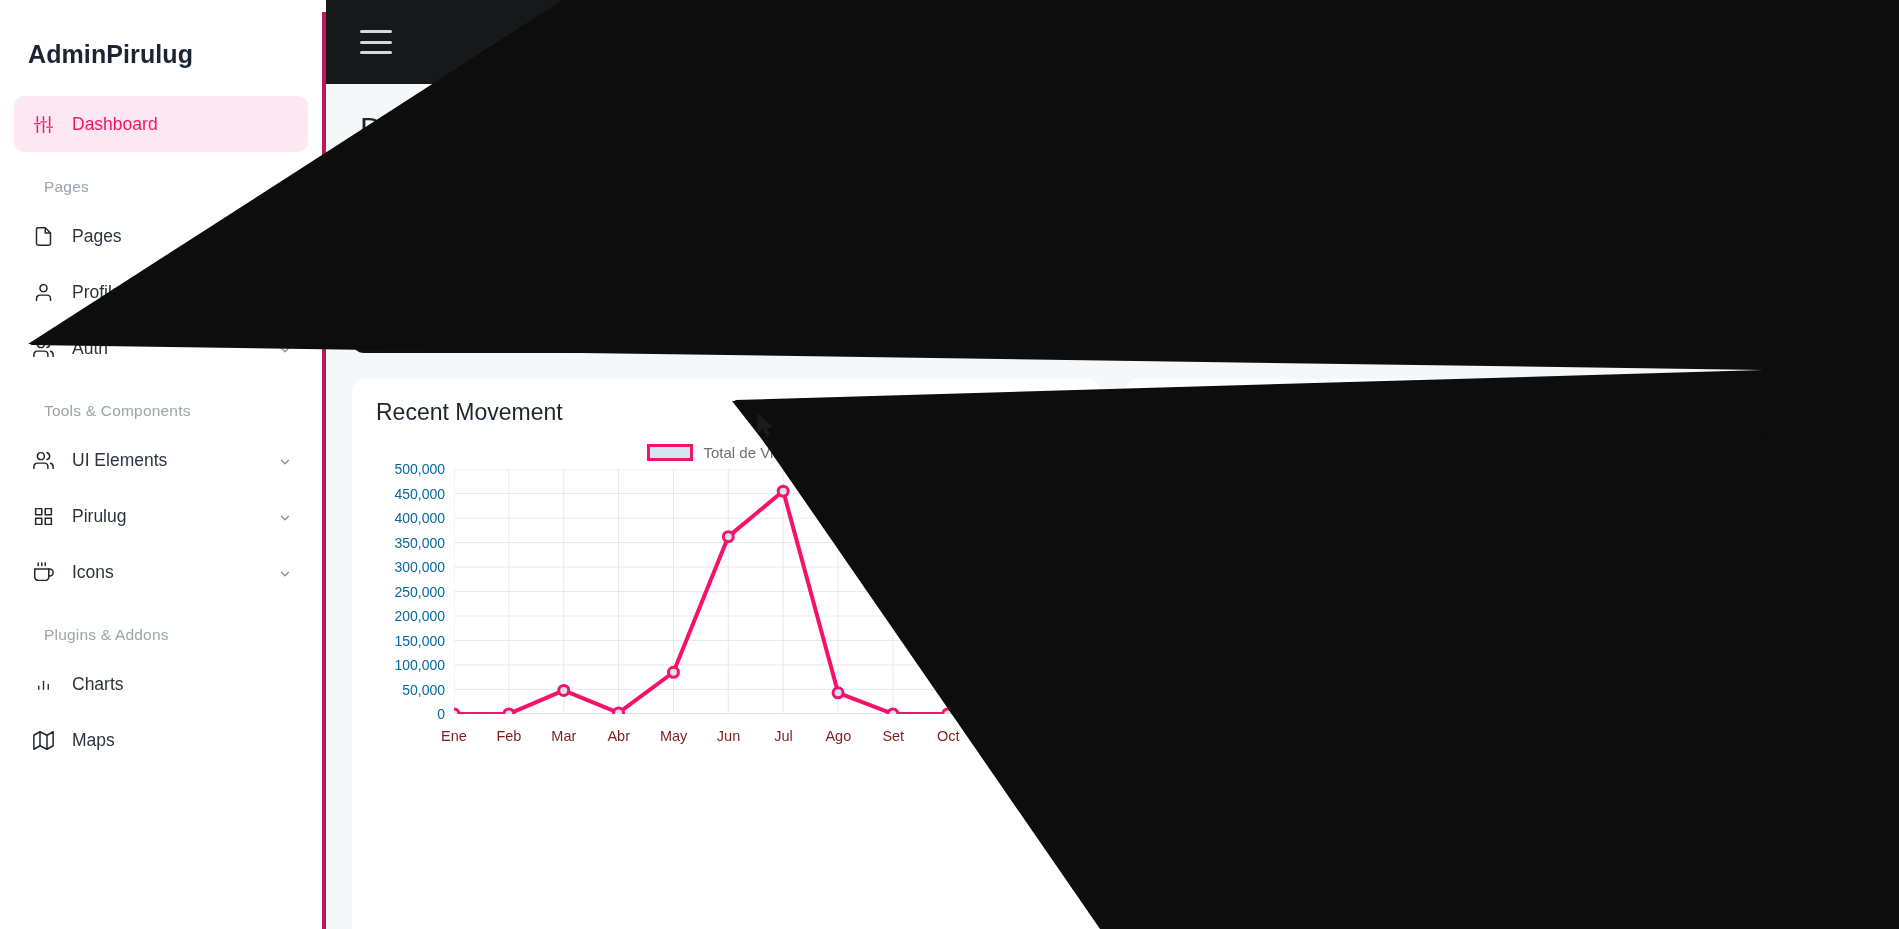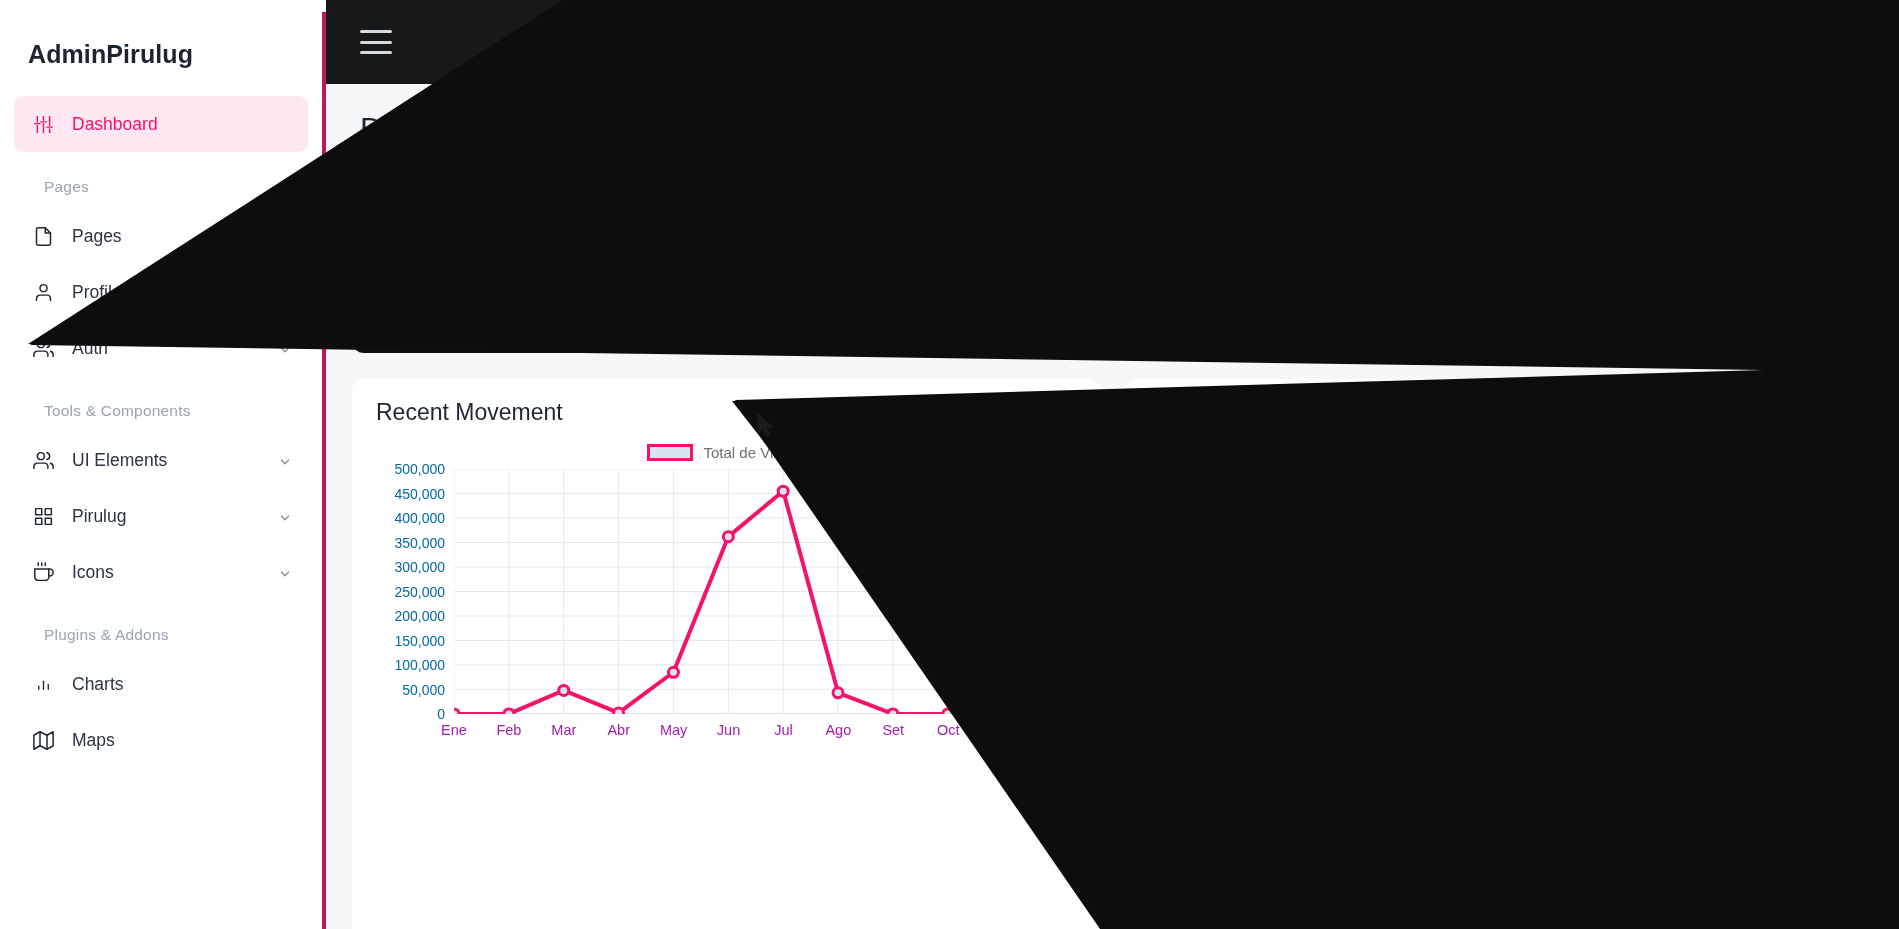--- a/index.html
+++ b/index.html
@@ -85,21 +85,21 @@
   .panels { display:flex; gap:26px; margin-top:26px; }
   .panel { flex:1; background:#fff; border-radius:12px; padding:20px 24px 10px 24px; height:600px; position:relative; }
   .panel-title { font-size:23px; color:#1d262f; font-weight:400; margin-bottom:6px; }
   .legend { display:flex; align-items:center; justify-content:center; gap:10px; margin:18px 0 8px 0; }
   .legend-swatch-line { width:46px; height:17px; background:#d8e4ef; border:3px solid #f5136a; }
   .legend-swatch-bar { width:46px; height:17px; background:#fb2d7d; }
   .legend-text { font-size:15px; color:#6b7075; }
   .plot { position:relative; }
   .ytick { position:absolute; right:100%; transform:translateY(-50%); padding-right:9px;
            font-size:14px; color:#0369a1; white-space:nowrap; }
-  .xtick { position:absolute; transform:translateX(-50%); top:8px; font-size:14.5px; color:#a21caf;text-align:center; }
+  .xtick { position:absolute; transform:translateX(-50%); top:14px; font-size:14.5px; color:#7f1d1d;text-align:center; }
 
   
   .overlay { position:absolute; inset:0; z-index:50; pointer-events:none; }
   .cursor { position:absolute; z-index:60; pointer-events:none; }
 </style>
 </head>
 <body>
 
 <div id="app">
 

